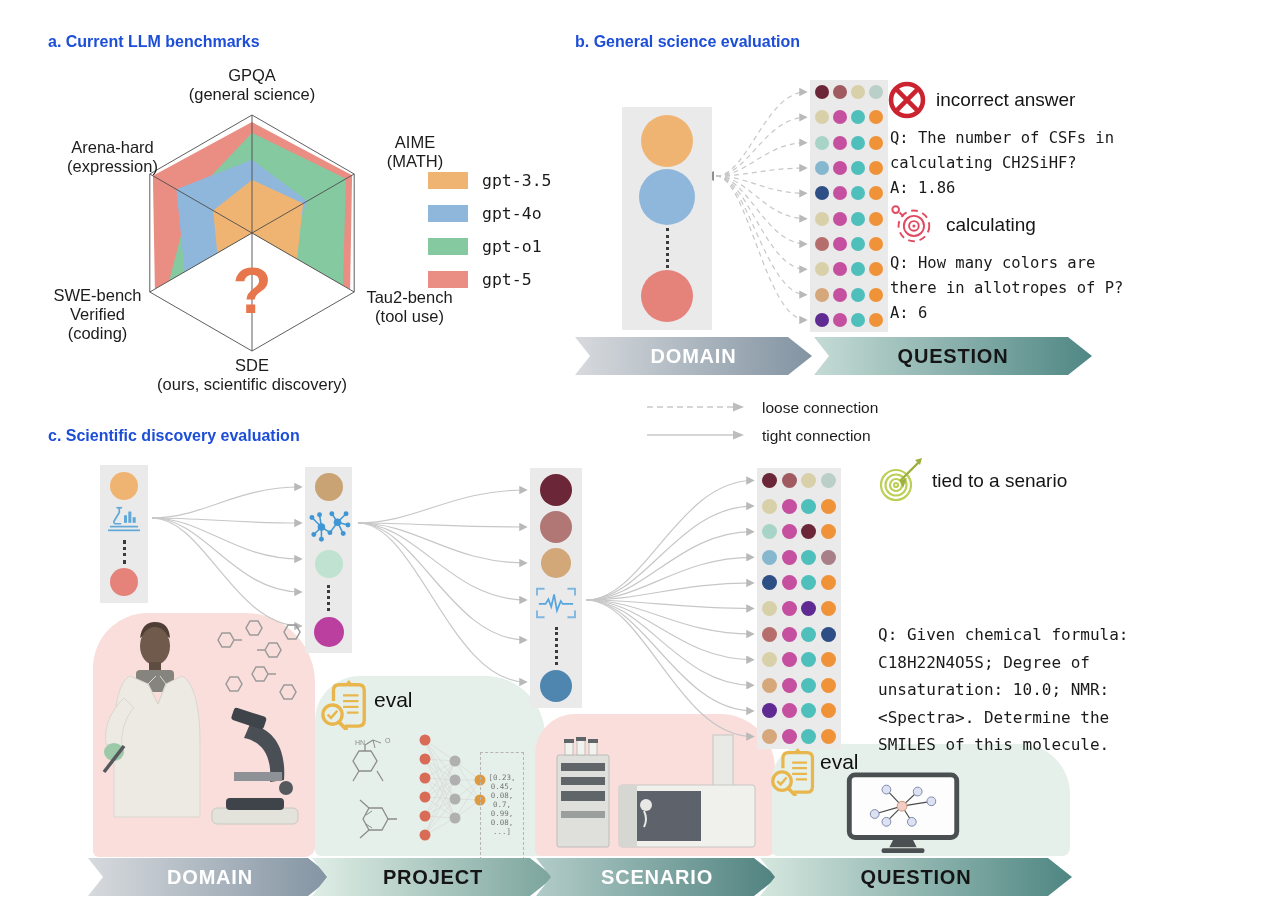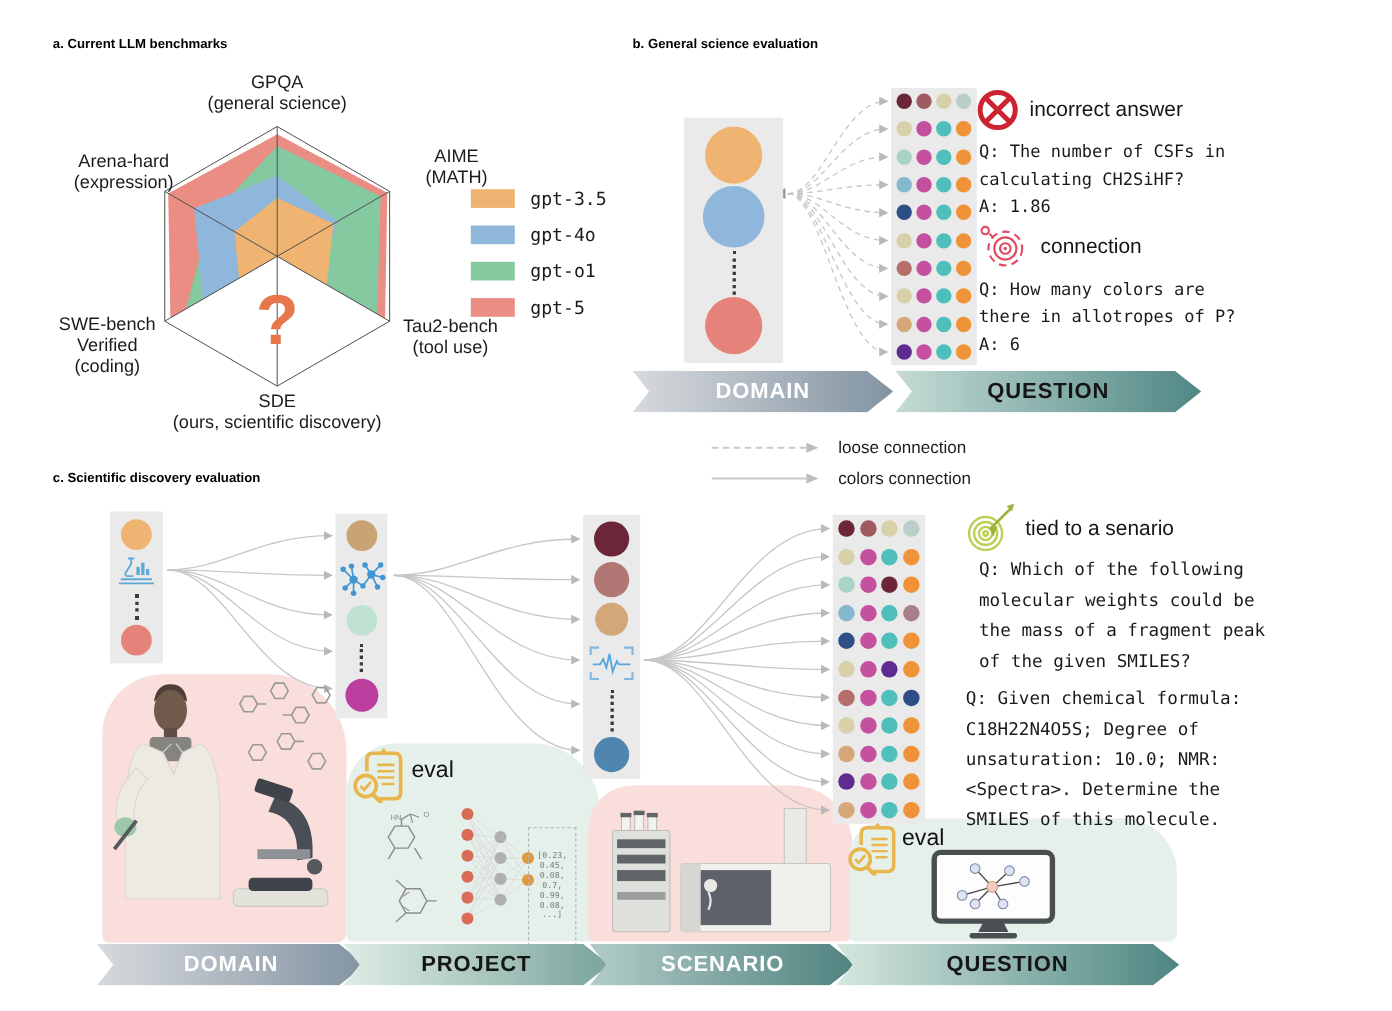--- a/index.html
+++ b/index.html
@@ -1,19 +1,19 @@
 <!DOCTYPE html>
 <html><head>
 <meta charset="utf-8">
 <style>
   html,body{margin:0;padding:0;background:#fff;}
   .canvas{position:relative;width:1265px;height:919px;background:#fff;overflow:hidden;
           font-family:"Liberation Sans",sans-serif;color:#1a1a1a;}
   .abs{position:absolute;}
-  .panel-title{position:absolute;font-weight:700;font-size:12px;color:#000000;z-index:2;}
+  .panel-title{position:absolute;font-weight:700;font-size:16px;color:#1d4ed8;z-index:2;}
   .axis-label{position:absolute;font-size:16.5px;line-height:19px;color:#1c1c1c;text-align:center;white-space:pre-line;z-index:2;}
   .qtext{position:absolute;font-family:"DejaVu Sans Mono",monospace;color:#1a1a1a;white-space:pre-line;z-index:2;}
   .qtext-b{font-size:15.5px;line-height:25px;}
   .qtext-c{font-size:16px;line-height:27.5px;}
   .callout-label{position:absolute;font-size:19px;color:#151515;z-index:2;}
   .eval-label{position:absolute;font-size:21px;color:#111;z-index:2;}
   .banner{position:absolute;height:38px;display:flex;align-items:center;justify-content:center;
           font-weight:700;font-size:20px;letter-spacing:.8px;z-index:2;
           clip-path:polygon(0 0,calc(100% - 24px) 0,100% 50%,calc(100% - 24px) 100%,0 100%,15px 50%);}
   .blob{position:absolute;z-index:0;}
@@ -220,42 +220,42 @@
   <span class="icon-abs" style="left:888px;top:200px;">
     <svg width="48" height="48" viewBox="0 0 50 50" fill="none">
       <circle cx="27" cy="27" r="16" stroke="#E14B61" stroke-width="2" stroke-dasharray="7 5"></circle>
       <circle cx="27" cy="27" r="10.5" stroke="#E14B61" stroke-width="2"></circle>
       <circle cx="27" cy="27" r="5" stroke="#E14B61" stroke-width="2"></circle>
       <circle cx="27" cy="27" r="1.6" fill="#E14B61"></circle>
       <circle cx="8" cy="10" r="3.5" stroke="#E14B61" stroke-width="2"></circle>
       <path d="M12 13 L16 17" stroke="#E14B61" stroke-width="2"></path>
     </svg>
   </span>
-  <div class="callout-label" style="left:946px;top:214px;">connection</div>
+  <div class="callout-label" style="left:946px;top:214px;">calculating</div>
   <div class="qtext qtext-b" style="left:890px;top:251px;width:290px;">Q: How many colors are
 there in allotropes of P?
 A: 6</div>
 
   <div class="banner" id="banner-b-0" style="left: 575px; top: 337px; width: 237px; background: linear-gradient(90deg, rgb(215, 218, 221), rgb(130, 147, 162)); color: rgb(255, 255, 255);">DOMAIN</div>
   <div class="banner" id="banner-b-1" style="left: 814px; top: 337px; width: 278px; background: linear-gradient(90deg, rgb(197, 219, 213), rgb(79, 135, 132)); color: rgb(21, 21, 21);">QUESTION</div>
 
   <span class="icon-abs" style="left:645px;top:401px;">
     <svg width="104" height="12" viewBox="0 0 104 12">
         <line x1="2" y1="6" x2="88" y2="6" stroke="#C9C9C9" stroke-width="1.7" stroke-dasharray="6 4"></line>
         <polygon points="88,1.5 99,6 88,10.5" fill="#BDBDBD"></polygon>
       </svg>
   </span>
   <div class="conn-legend-label" style="left:762px;top:399px;">loose connection</div>
   <span class="icon-abs" style="left:645px;top:429px;">
     <svg width="104" height="12" viewBox="0 0 104 12">
         <line x1="2" y1="6" x2="88" y2="6" stroke="#C9C9C9" stroke-width="1.7"></line>
         <polygon points="88,1.5 99,6 88,10.5" fill="#BDBDBD"></polygon>
       </svg>
   </span>
-  <div class="conn-legend-label" style="left:762px;top:427px;">colors connection</div>
+  <div class="conn-legend-label" style="left:762px;top:427px;">tight connection</div>
 
   <div class="panel-title" style="left:48px;top:427px;text-align:center;">c. Scientific discovery evaluation</div>
 
   <div class="blob" style="left:93px;top:613px;width:222px;height:244px;background:#F9DEDB;border-radius:55px 70px 10px 6px;"></div>
   <div class="blob" style="left:315px;top:676px;width:230px;height:180px;background:#E6F0EA;border-radius:45px 60px 8px 6px;"></div>
   <div class="blob" style="left:535px;top:714px;width:240px;height:142px;background:#F9DEDB;border-radius:40px 55px 8px 6px;"></div>
   <div class="blob" style="left:772px;top:744px;width:298px;height:112px;background:#E6F0EA;border-radius:36px 50px 8px 6px;"></div>
 
   <div class="col-rect" style="left:100px;top:465px;width:48px;height:138px;padding:7px 0;">
     <div class="circle" style="width: 28px; height: 28px; background: rgb(240, 180, 114);"></div>
@@ -407,24 +407,20 @@
       <circle cx="24" cy="29" r="15" stroke="#BCCF57" stroke-width="2.2"></circle>
       <circle cx="24" cy="29" r="10.5" stroke="#BCCF57" stroke-width="2.2"></circle>
       <circle cx="24" cy="29" r="6" stroke="#BCCF57" stroke-width="2.2"></circle>
       <circle cx="24" cy="29" r="2" stroke="#BCCF57" stroke-width="2.2"></circle>
       <line x1="47" y1="6" x2="28" y2="25" stroke="#9DB13E" stroke-width="2.4"></line>
       <polygon points="28,25 35,22 31,32" fill="#9DB13E"></polygon>
       <path d="M43 4 l7-2 -2 7 z" fill="#9DB13E"></path>
     </svg>
   </span>
   <div class="callout-label" style="left:932px;top:470px;">tied to a senario</div>
-  <div class="qtext qtext-c" style="left:890px;top:504px;width:300px;">Q: Which of the following
-molecular weights could be
-the mass of a fragment peak
-of the given SMILES?</div>
   <div class="qtext qtext-c" style="left:878px;top:621px;width:300px;">Q: Given chemical formula:
 C18H22N4O5S; Degree of
 unsaturation: 10.0; NMR:
 &lt;Spectra&gt;. Determine the
 SMILES of this molecule.</div>
 
   <span class="icon-abs" style="left:100px;top:612px;">
     <svg width="215" height="245" viewBox="0 0 215 245">
       <g fill="none" stroke="#9A9A9A" stroke-width="1.5">
         <path d="M118 28 l4-7 h8 l4 7 -4 7 h-8 z M134 28 h8"></path>

